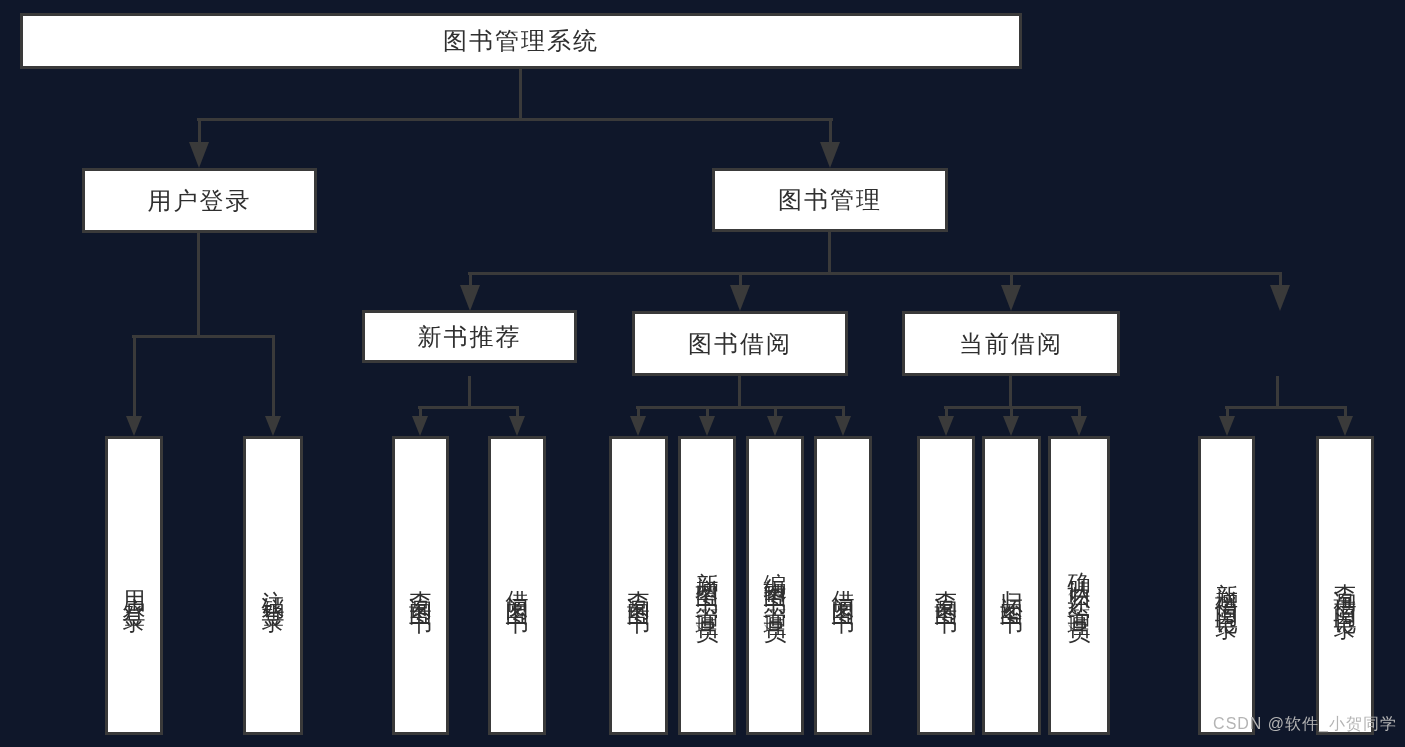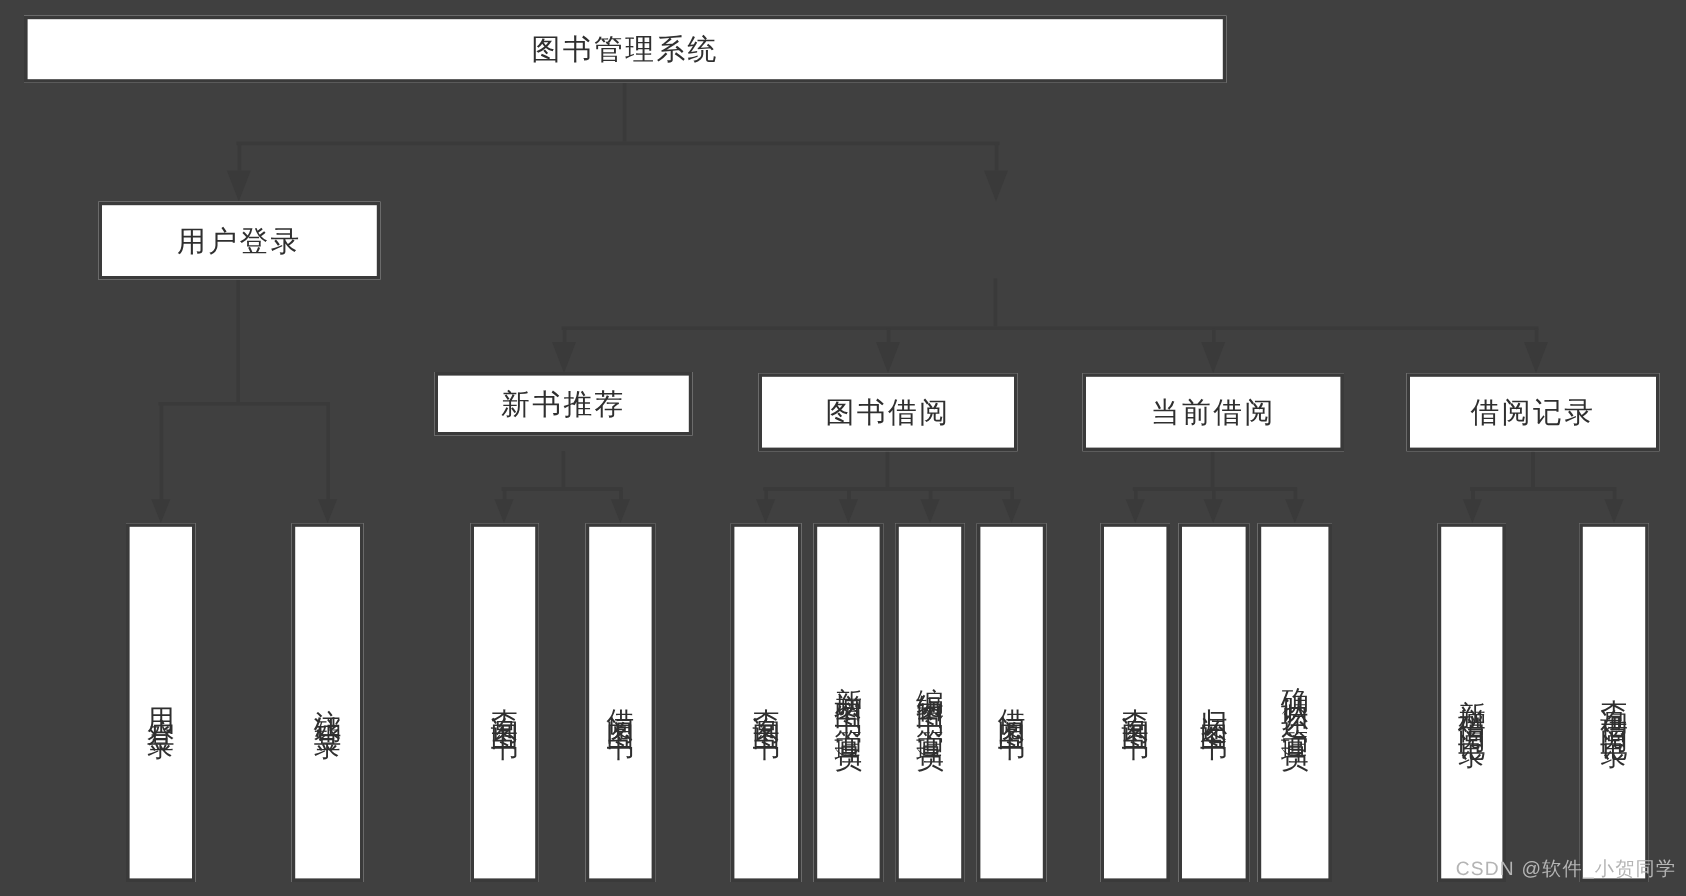--- a/index.html
+++ b/index.html
@@ -1,20 +1,20 @@
 <!DOCTYPE html>
 <html><head>
 <meta charset="utf-8">
 <style>
   html, body { margin: 0; padding: 0; background: #ffffff; }
   #canvas {
     position: relative;
     width: 1405px;
     height: 747px;
-    background: #404040;
+    background: #0f172a;
     overflow: hidden;
     font-family: "Liberation Sans", "DejaVu Sans", sans-serif;
     color: #2f2f2f;
   }
   
   .hbox {
     position: absolute;
     box-sizing: border-box;
     border: 3px solid #3a3a3a;
     background: #ffffff;
@@ -182,25 +182,25 @@
       <div class="head"></div>
     </div>
   <div class="drop small" style="left:1337px;top:409px;height:27px">
       <div class="stem"></div>
       <div class="head"></div>
     </div>
 
   <div class="hbox" style="left:20px;top:13px;width:1002px;height:56px">图书管理系统</div>
 
   <div class="hbox" style="left:82px;top:168px;width:235px;height:65px">用户登录</div>
+  <div class="hbox" style="left:712px;top:168px;width:236px;height:64px">图书管理</div>
 
   <div class="hbox" style="left:362px;top:310px;width:215px;height:53px">新书推荐</div>
   <div class="hbox" style="left:902px;top:311px;width:218px;height:65px">当前借阅</div>
   <div class="hbox" style="left:632px;top:311px;width:216px;height:65px">图书借阅</div>
-  <div class="hbox" style="left:1172px;top:311px;width:211px;height:65px">借阅记录</div>
 
   <div class="vbox" style="left:105px;width:58px">用户登录</div>
   <div class="vbox" style="left:243px;width:60px">注销登录</div>
 
   <div class="vbox" style="left:392px;width:57px">查询图书</div>
   <div class="vbox" style="left:488px;width:58px">借阅图书</div>
 
   <div class="vbox" style="left:609px;width:59px">查询图书</div>
   <div class="vbox" style="left:678px;width:58px">新增图书（管理员）</div>
   <div class="vbox" style="left:746px;width:58px">编辑图书（管理员）</div>

